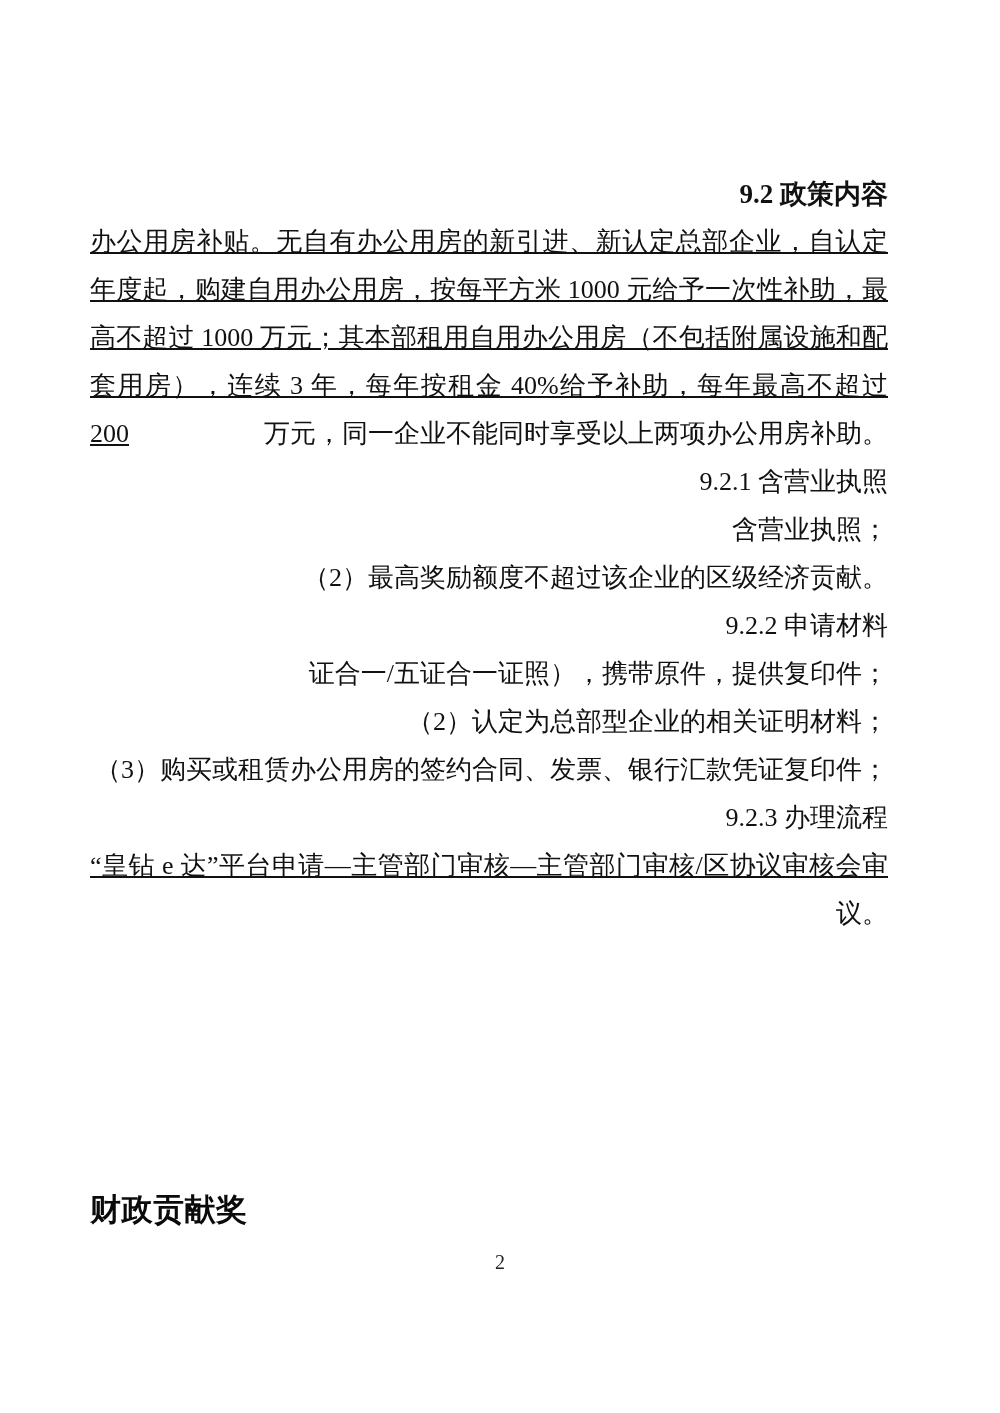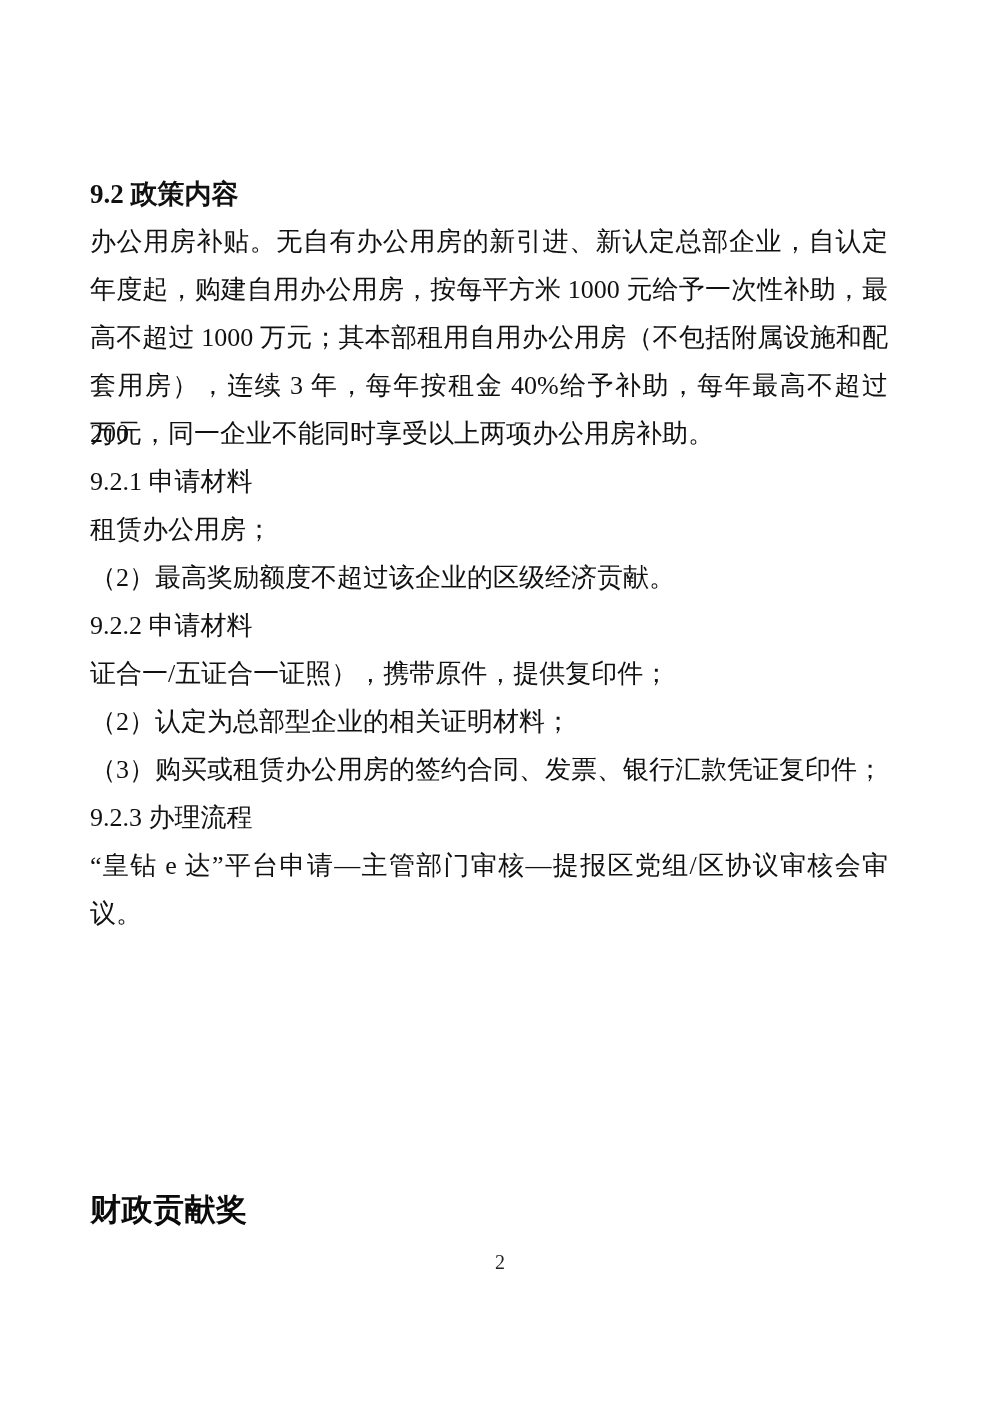--- a/index.html
+++ b/index.html
@@ -21,27 +21,28 @@
     left: 90px;
     top: 170px;
     width: 798px;
   }
   .line {
     font-family: "Liberation Serif", "DejaVu Serif", serif;
     font-size: 26px;
     line-height: 48px;
     height: 48px;
     white-space: nowrap;
-    text-align: left;
+    text-align: right;
   }
   .line.justify {
     white-space: normal;
     text-align: justify;
     text-align-last: justify;
     text-justify: inter-character;
+    text-decoration: underline;
   }
   .line.h1 {
     font-weight: 700;
     font-size: 27px;
   }
   .closing-heading {
     position: absolute;
     left: 90px;
     top: 1190px;
     margin: 0;
@@ -69,26 +70,26 @@
 <body>
 
 <div class="doc-page">
   <div class="doc-body" id="doc-lines">
       <div class="line h1">9.2 政策内容</div>
       <div class="line justify">办公用房补贴。无自有办公用房的新引进、新认定总部企业，自认定</div>
       <div class="line justify">年度起，购建自用办公用房，按每平方米 1000 元给予一次性补助，最</div>
       <div class="line justify">高不超过 1000 万元；其本部租用自用办公用房（不包括附属设施和配</div>
       <div class="line justify">套用房），连续 3 年，每年按租金 40%给予补助，每年最高不超过 200</div>
       <div class="line">万元，同一企业不能同时享受以上两项办公用房补助。</div>
-      <div class="line">9.2.1 申请材料</div>
-      <div class="line">租赁办公用房；</div>
+      <div class="line">9.2.1 含营业执照</div>
+      <div class="line">含营业执照；</div>
       <div class="line">（2）最高奖励额度不超过该企业的区级经济贡献。</div>
       <div class="line">9.2.2 申请材料</div>
       <div class="line">证合一/五证合一证照），携带原件，提供复印件；</div>
       <div class="line">（2）认定为总部型企业的相关证明材料；</div>
       <div class="line">（3）购买或租赁办公用房的签约合同、发票、银行汇款凭证复印件；</div>
       <div class="line">9.2.3 办理流程</div>
-      <div class="line justify">“皇钻 e 达”平台申请—主管部门审核—提报区党组/区协议审核会审</div>
+      <div class="line justify">“皇钻 e 达”平台申请—主管部门审核—主管部门审核/区协议审核会审</div>
       <div class="line">议。</div>
     </div>
   <h2 class="closing-heading">财政贡献奖</h2>
   <div class="page-number">2</div>
 </div>
 
 </body></html>

